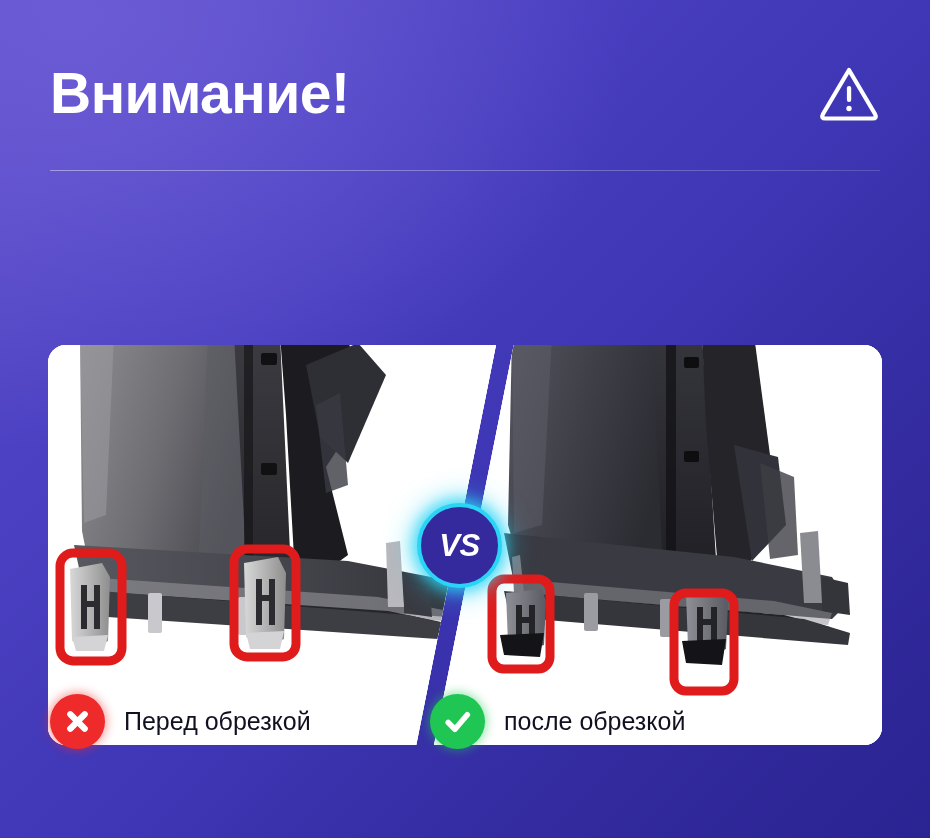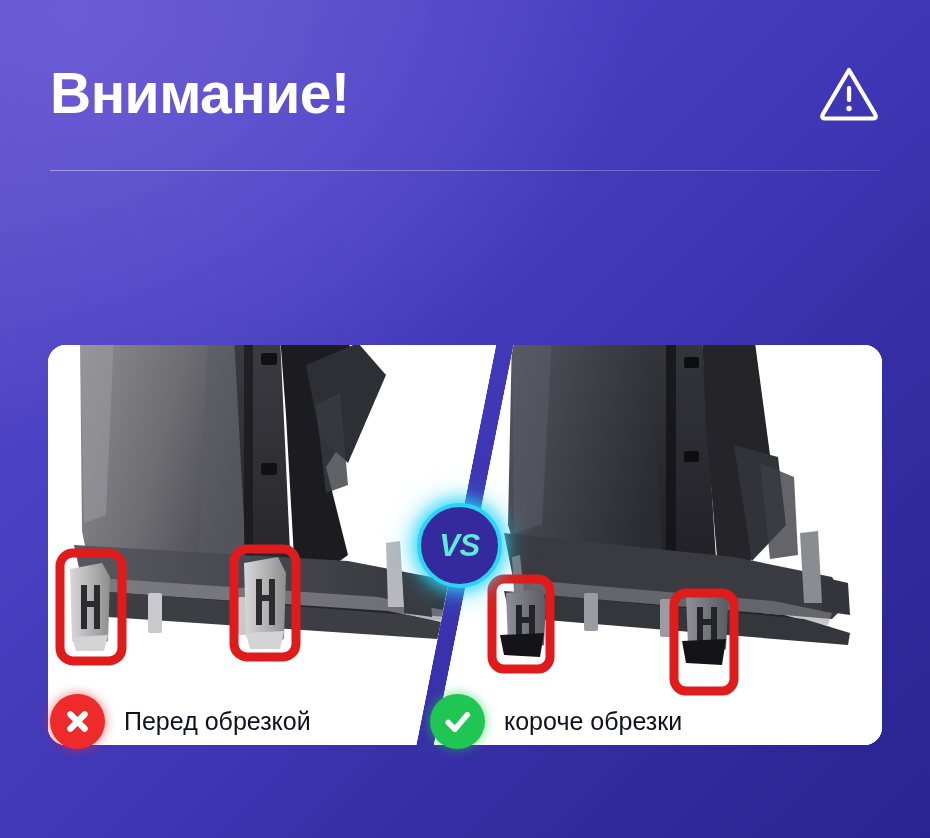--- a/index.html
+++ b/index.html
@@ -111,21 +111,21 @@
     border-radius: 50%;
     background: #342a9e;
     border: 4px solid #2ad4f5;
     box-shadow: 0 0 13px 4px rgba(42,212,245,0.75), 0 0 26px 9px rgba(42,212,245,0.38);
     display: flex;
     align-items: center;
     justify-content: center;
     z-index: 9;
   }
   .vs-text {
-    color: #5eead4;
+    color: #ffffff;
     font-size: 31px;
     font-weight: 700;
     letter-spacing: -0.5px;
     font-style: italic;
   }
 
   
   .label-row {
     position: absolute;
     display: flex;
@@ -323,16 +323,16 @@
     </div>
     <span class="label-text">Перед обрезкой</span>
   </div>
 
   <div class="label-row label-after">
     <div class="badge badge-good">
       <svg viewBox="0 0 32 32">
         <path d="M7 17 L13.5 23.5 L25.5 9.5" stroke="#ffffff" stroke-width="5.4" stroke-linecap="round" stroke-linejoin="round" fill="none"></path>
       </svg>
     </div>
-    <span class="label-text">короче обрезки</span>
+    <span class="label-text">после обрезкой</span>
   </div>
 
 </div>
 
 </body></html>

